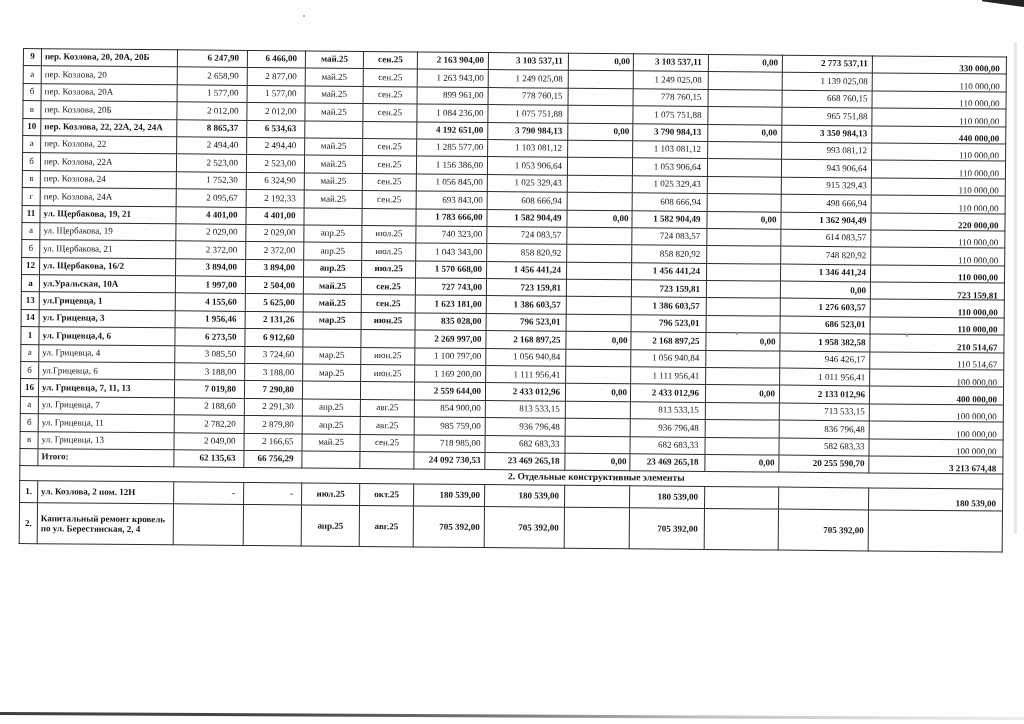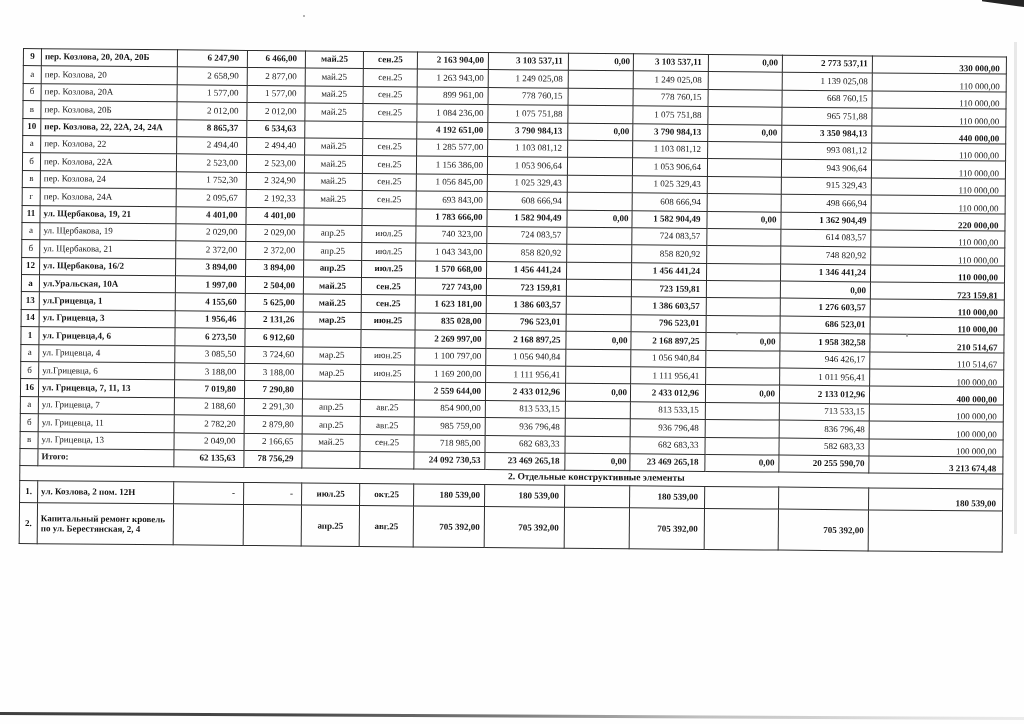--- a/index.html
+++ b/index.html
@@ -163,21 +163,21 @@
             <td class="a-r c8"></td>
             <td class="a-r c9">1 053 906,64</td>
             <td class="a-r c10"></td>
             <td class="a-r c11">943 906,64</td>
             <td class="a-r c12"><span>110 000,00</span></td>
           </tr>
           <tr class="">
             <td class="a-c">в</td>
             <td class="a-l">пер. Козлова, 24</td>
             <td class="a-r c2">1 752,30</td>
-            <td class="a-r c3">2 324,90</td>
+            <td class="a-r c3">6 324,90</td>
             <td class="a-c">май.25</td>
             <td class="a-c">сен.25</td>
             <td class="a-r c6">1 056 845,00</td>
             <td class="a-r c7">1 025 329,43</td>
             <td class="a-r c8"></td>
             <td class="a-r c9">1 025 329,43</td>
             <td class="a-r c10"></td>
             <td class="a-r c11">915 329,43</td>
             <td class="a-r c12"><span>110 000,00</span></td>
           </tr>
@@ -403,21 +403,21 @@
             <td class="a-r c8"></td>
             <td class="a-r c9">682 683,33</td>
             <td class="a-r c10"></td>
             <td class="a-r c11">582 683,33</td>
             <td class="a-r c12"><span>100 000,00</span></td>
           </tr>
           <tr class="bold">
             <td class="a-c"></td>
             <td class="a-l">Итого:</td>
             <td class="a-r c2">62 135,63</td>
-            <td class="a-r c3">78 756,29</td>
+            <td class="a-r c3">66 756,29</td>
             <td class="a-c"></td>
             <td class="a-c"></td>
             <td class="a-r c6">24 092 730,53</td>
             <td class="a-r c7">23 469 265,18</td>
             <td class="a-r c8">0,00</td>
             <td class="a-r c9">23 469 265,18</td>
             <td class="a-r c10">0,00</td>
             <td class="a-r c11">20 255 590,70</td>
             <td class="a-r c12"><span>3 213 674,48</span></td>
           </tr>

